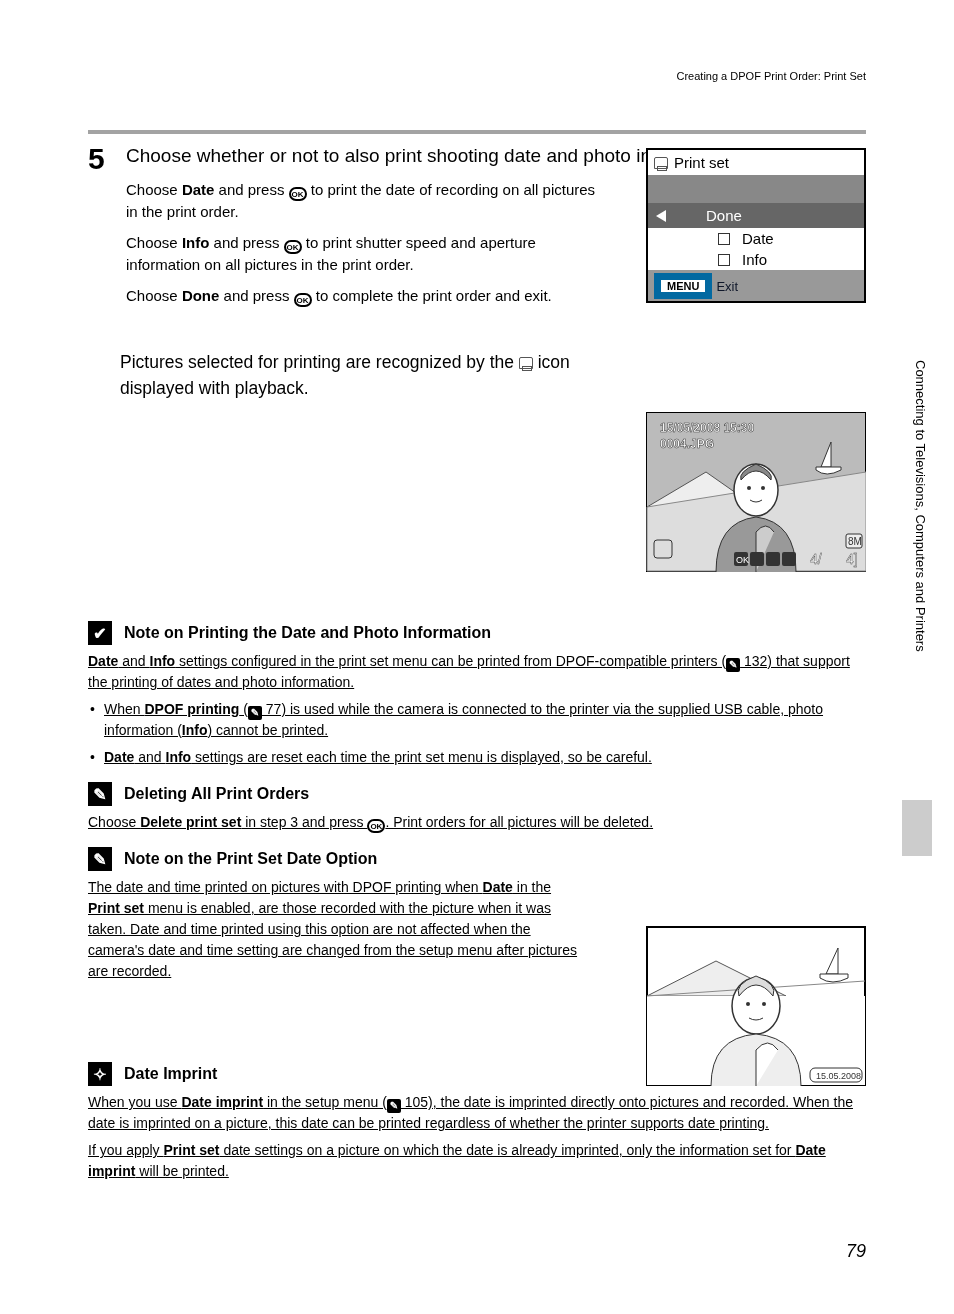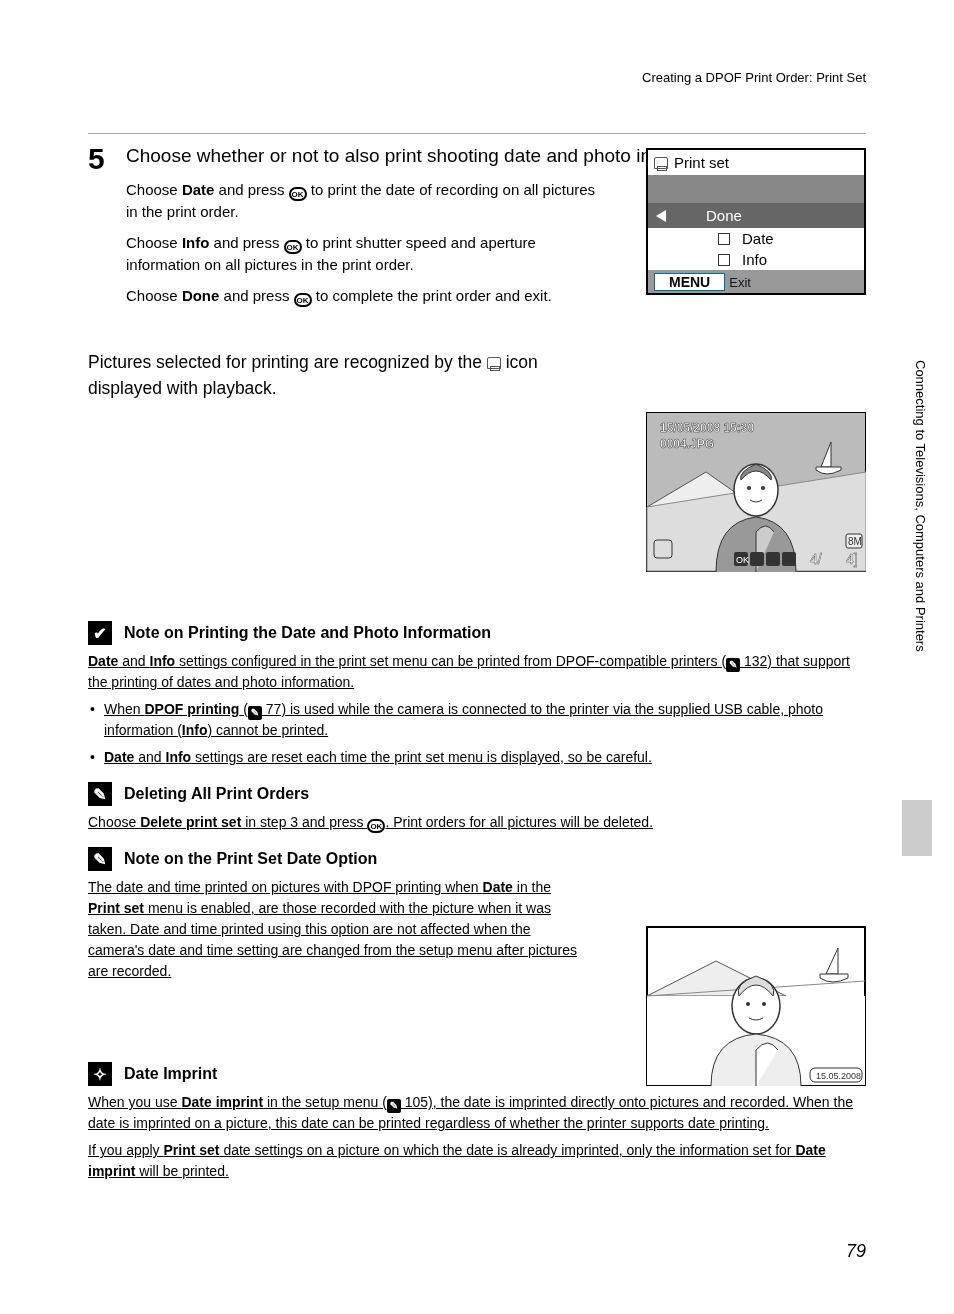--- a/index.html
+++ b/index.html
@@ -12,24 +12,24 @@
     position: relative;
   }
   .page {
     width: 954px;
     height: 1314px;
     position: relative;
     padding: 0 88px 0 88px;
   }
   .header-title {
     text-align: right;
-    font-size: 13px;
+    font-size: 11px;
     padding-top: 70px;
     padding-bottom: 48px;
-    border-bottom: 1px solid #a3a3a3;
+    border-bottom: 4px solid #a3a3a3;
     margin-bottom: 10px;
   }
   .step-row { display:flex; gap:18px; margin-top:6px;}
   .step-num { font-size:30px; font-weight:bold; line-height:1; width:20px;}
   .step-body { flex:1; }
   .step-title { font-size:19px; margin-bottom:10px; line-height:1.3; }
   .step-para { font-size:15px; margin-bottom:10px; line-height:1.4; max-width:480px;}
   b { font-weight:bold; }
   .ok-icon {
     display:inline-block; width:18px; height:14px; border:2px solid #000;
@@ -57,22 +57,22 @@
   .lcd-header .print-icon{ }
   .lcd-bar { background:#888; height:28px;}
   .lcd-done { background:#666; color:#fff; padding:4px 0; font-size:15px; display:flex; align-items:center;}
   .lcd-done-arrow {
     width:0;height:0;border-top:6px solid transparent;border-bottom:6px solid transparent;
     border-right:10px solid #fff; margin-left:8px; margin-right:40px;
   }
   .lcd-row { display:flex; align-items:center; padding:2px 0; font-size:15px;}
   .lcd-checkbox { width:12px; height:12px; border:1px solid #333; margin-left:70px; margin-right:12px;}
   .lcd-footer { background:#999; padding:2px 6px; font-size:13px; display:flex; align-items:center; gap:4px;}
-  .menu-badge { background:#fff; color:#000; border:1px solid #0369a1; padding:0 14px; font-size:14px; font-weight:bold;}
-  .playback-para { font-size:17.5px; line-height:1.5; margin-top:32px; max-width:520px; font-weight:300;}
+  .menu-badge { background:#fff; color:#000; border:7px solid #0369a1; padding:0 6px; font-size:11px; font-weight:bold;}
+  .playback-para { font-size:17.5px; line-height:1.5; margin-top:32px; max-width:520px; font-weight:300;margin-left:32px;}
   .playback-img { position:absolute; right:88px; top:412px; width:220px; height:160px;}
   .playback-svg { width:100%; height:100%;}
   .sidebar-text {
     position:absolute; right:26px; top:360px; width:20px; height:420px;
     writing-mode:vertical-rl; font-size:13px; text-align:left;
   }
   .sidebar-tab {
     position:absolute; right:22px; top:800px; width:30px; height:56px; background:#ccc;
   }
   .note-section { margin-top:30px; }

